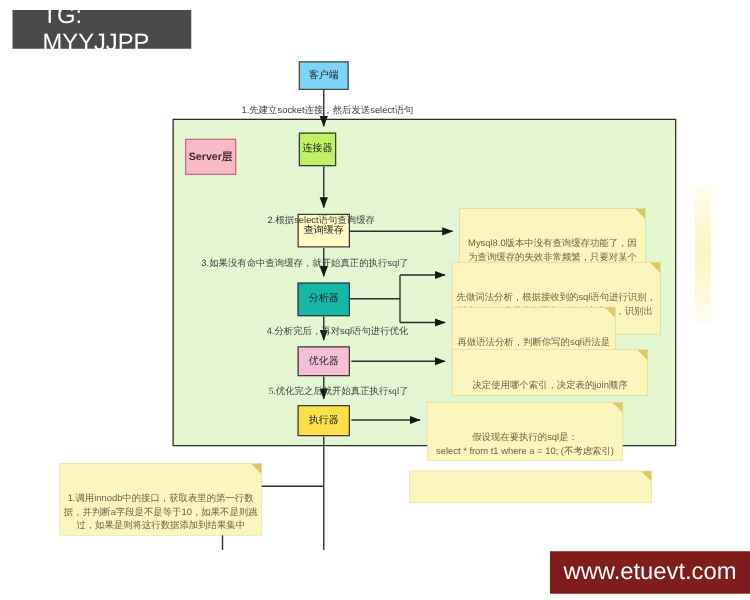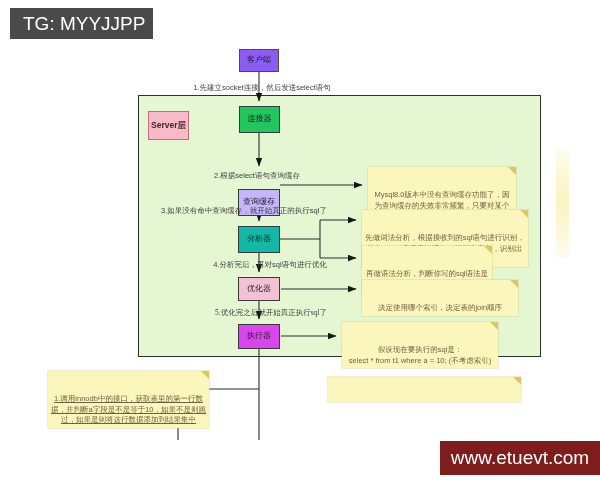--- a/index.html
+++ b/index.html
@@ -7,43 +7,43 @@
     width:600px;height:480px;position:relative;overflow:hidden;
     background:#ffffff;
     font-family:"Liberation Sans","DejaVu Sans",sans-serif;
   }
   .abs{position:absolute;box-sizing:border-box;}
   
   .bar{
     background:#4e4e4e;color:#ffffff;display:flex;align-items:center;
     font-family:"Liberation Sans","DejaVu Sans",sans-serif;
   }
-  #tag-bar{left:10px;top:8px;width:143px;height:31px;font-size:19px;padding-left:13px;background:#4a4a4a;}
+  #tag-bar{left:10px;top:8px;width:143px;height:31px;font-size:19px;padding-left:24px;background:#4a4a4a;}
   #watermark-bar{left:440px;top:441px;width:160px;height:34px;font-size:19px;justify-content:center;background:#7f1d1d;}
   
   #server-box{
     left:138px;top:95px;width:403px;height:262px;
     background:#e4f6d2;border:1.5px solid #2e2e2e;
   }
   #side-strip{
     left:556px;top:148px;width:13px;height:110px;
     background:linear-gradient(180deg, rgba(250,243,196,0.25), rgba(248,240,170,0.75), rgba(250,243,196,0.25));
   }
   
   .node{
     display:flex;align-items:center;justify-content:center;text-align:center;
     border:1.4px solid #3a3a3a;font-size:8px;color:#222;line-height:1.1;
   }
-  #node-client{left:239px;top:49px;width:40px;height:23px;background:#8b5cf6;border-color:#4c4c38;}
+  #node-client{left:239px;top:49px;width:40px;height:23px;background:#7dd3fc;border-color:#4c4c38;}
   #server-label{left:148px;top:111px;width:41px;height:29px;background:#f8bac6;border-color:#bd6f7c;font-weight:bold;font-size:8.5px;color:#40282c;}
-  #node-connector{left:239px;top:106px;width:41px;height:27px;background:#22c55e;}
-  #node-cache{left:238px;top:171px;width:42px;height:27px;background:#c4b5fd;margin-top:18px;}
+  #node-connector{left:239px;top:106px;width:30px;height:27px;background:#bef264;}
+  #node-cache{left:238px;top:171px;width:42px;height:27px;background:#fef9c3;}
   #node-analyzer{left:238px;top:226px;width:42px;height:27px;background:#14b8a6;}
   #node-optimizer{left:238px;top:277px;width:42px;height:24px;background:#f5c0d5;}
-  #node-executor{left:238px;top:324px;width:42px;height:25px;background:#d946ef;}
+  #node-executor{left:238px;top:324px;width:42px;height:25px;background:#fde047;}
   
   .steplabel{
     font-size:7.5px;color:#3d3d3d;white-space:nowrap;transform:translateX(-50%);
   }
   
   .note{
     background:#fbf6bb;color:#6e6143;font-size:7.5px;line-height:1.4;
     text-align:center;padding:2px 3px;white-space:pre-line;
     box-shadow:0 0 0 0.5px rgba(210,195,110,0.6);
   }
@@ -130,21 +130,21 @@
 </div>
 <div class="abs note" style="left:362px;top:280px;width:156px;">
   <div class="fold"></div>
   <span>决定使用哪个索引，决定表的join顺序</span>
 </div>
 <div class="abs note" style="left:342px;top:322px;width:156px;">
   <div class="fold"></div>
   <span>假设现在要执行的sql是：
 select * from t1 where a = 10; (不考虑索引)</span>
 </div>
-<div class="abs note" style="left:48px;top:371px;width:161px;text-decoration:underline;">
+<div class="abs note" style="left:48px;top:371px;width:161px;">
   <div class="fold"></div>
   <span>1.调用innodb中的接口，获取表里的第一行数据，并判断a字段是不是等于10，如果不是则跳过，如果是则将这行数据添加到结果集中</span>
 </div>
 <div class="abs note" style="left:328px;top:377px;width:193px;">
   <div class="fold"></div>
 </div>
 
 <div class="abs bar" id="watermark-bar">
   <span>www.etuevt.com</span>
 </div>

